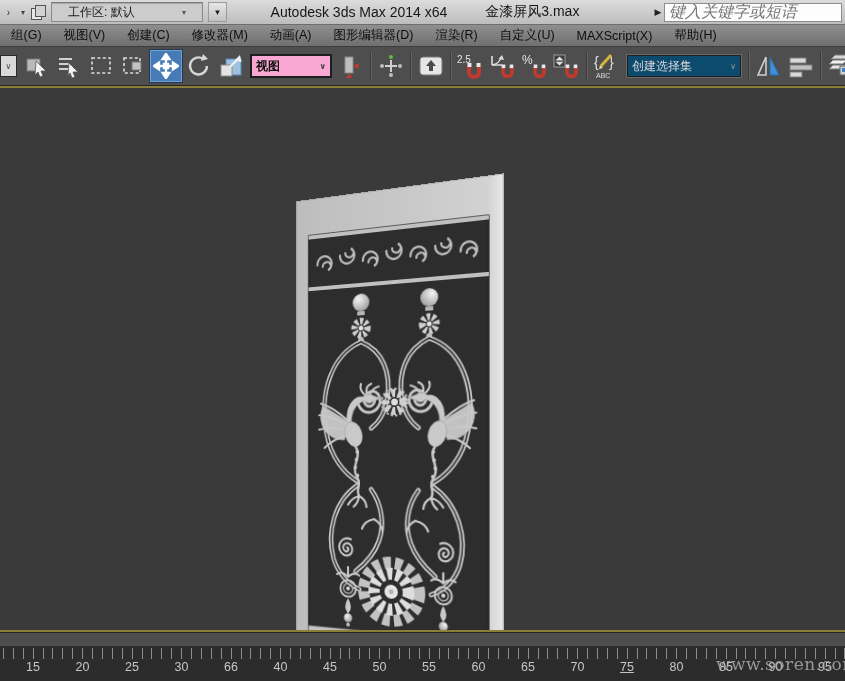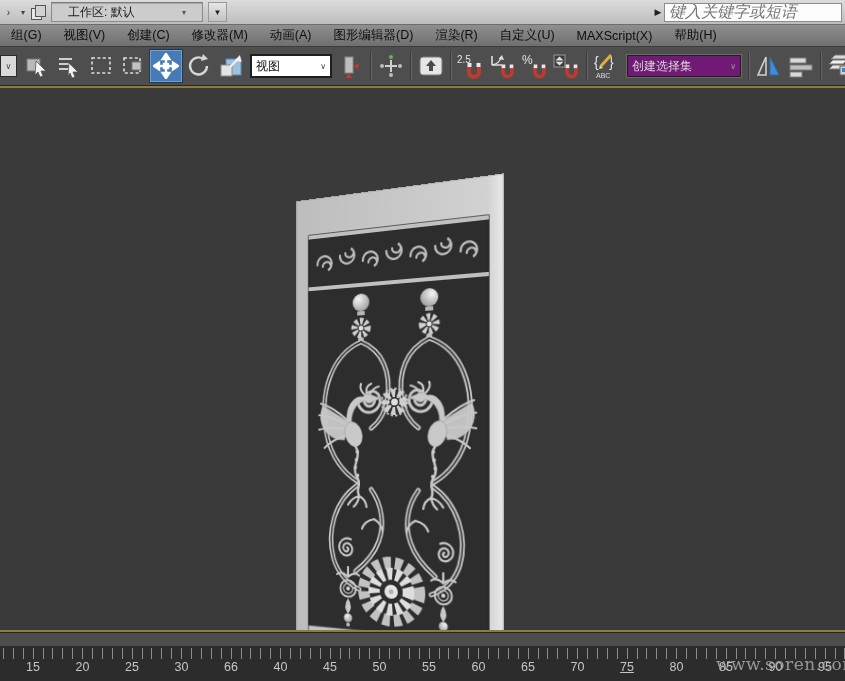--- a/index.html
+++ b/index.html
@@ -37,21 +37,21 @@
     display:flex;align-items:center;font-size:12.5px;color:#0d0d0d;}
   .menu-item{padding:0 11px;height:21px;display:flex;align-items:center;cursor:default;}
   
   .toolbar{position:absolute;left:0;top:47px;width:845px;height:38px;background:#4e4e4e;
     border-bottom:1px solid #262626;display:flex;align-items:center;}
   .tbtn{width:32px;height:32px;display:flex;align-items:center;justify-content:center;flex:none;}
   .tbtn.active{background:#477bb6;border:1px solid #1d3least;}
   .tbtn.active{background:#477bb6;border:1px solid #24374d;box-shadow:inset 0 0 0 1px #6fa0d6;}
   .tsep{width:2px;height:28px;flex:none;margin:0 3px;
     background:linear-gradient(90deg,#3a3a3a 0 1px,#646464 1px 2px);}
-  .combo-dark{height:20px;background:#701a75;border:1px solid #1f1f1f;box-shadow:0 0 0 1px #6a6a6a;
+  .combo-dark{height:20px;background:#0c4a6e;border:1px solid #1f1f1f;box-shadow:0 0 0 1px #6a6a6a;
     color:#d6d6d6;font-size:12px;display:flex;align-items:center;justify-content:space-between;
     padding:0 4px;flex:none;}
   .combo-arr{font-size:8px;color:#999;margin-left:6px;}
   
   .viewport{position:absolute;left:0;top:86px;width:845px;height:546px;background:#3a3a3a;
     border-top:2px solid #8b7d3a;border-bottom:2px solid #8b7d3a;box-sizing:border-box;overflow:hidden;}
   .panel3d{position:absolute;left:287px;top:100px;width:215px;height:515px;
     transform:perspective(550px) rotateY(-16deg);}
   
   .trackband{position:absolute;left:0;top:632px;width:845px;height:14px;background:#4d4d4d;
@@ -83,20 +83,24 @@
     <span class="ws-pages">
         <i></i>
         <i></i>
       </span>
     <div class="ws-combo">
       <span>工作区: 默认</span>
       <span class="arr">▾</span>
     </div>
     <div class="ws-menu-btn">▼</div>
   </div>
+  <div class="tb-title">
+    <span>Autodesk 3ds Max  2014 x64</span>
+    <span>金漆屏风3.max</span>
+  </div>
   <div class="tb-right">
     <span class="search-expander">▶</span>
     <input class="search-box" placeholder="键入关键字或短语" style="">
   </div>
 </div>
 
 <div class="menubar">
   <span class="menu-item">组(G)</span>
   <span class="menu-item">视图(V)</span>
   <span class="menu-item">创建(C)</span>
@@ -160,21 +164,21 @@
     </svg>
   </div>
   <div class="tbtn">
     <svg width="26" height="26">
       <rect x="8" y="6" width="15" height="16" fill="#9fc0df" stroke="#5a87b5"></rect>
       <rect x="3" y="12" width="11" height="11" fill="#e4e4e4" stroke="#8a8a8a"></rect>
       <line x1="12" y1="14" x2="21" y2="5" stroke="#f0f0f0" stroke-width="2.2"></line>
       <polygon points="22,2 23.5,9 16.5,7.5" fill="#f0f0f0"></polygon>
     </svg>
   </div>
-  <div class="combo-dark" style="width:70px;background:#ffffff;color:#111;box-shadow:0 0 0 1px #1d1d1d;margin:8px 4px;">
+  <div class="combo-dark" style="width:70px;background:#f9a8d4;color:#111;box-shadow:0 0 0 1px #1d1d1d;margin:8px 4px;font-weight:bold;">
     <span>视图</span>
     <span class="combo-arr" style="color:#444">∨</span>
   </div>
   <div class="tbtn">
     <svg width="26" height="26">
       <rect x="7" y="4" width="8" height="16" fill="#bdbdbd" stroke="#888"></rect>
       <polygon points="11,20 8,25 14,25" fill="#c23a2e"></polygon>
       <polygon points="19,10 16,15 22,15" fill="#c23a2e" transform="rotate(40 19 13)"></polygon>
     </svg>
   </div>

